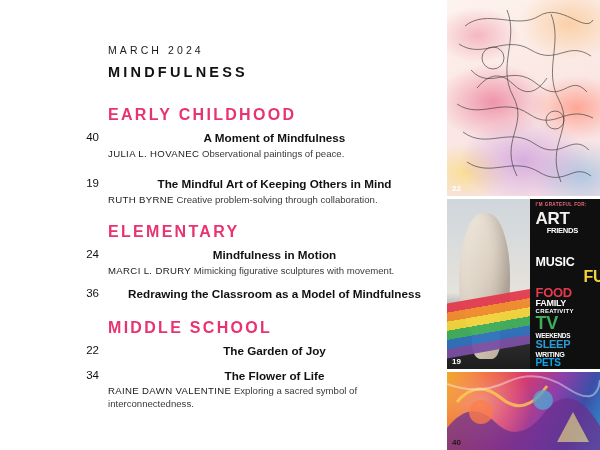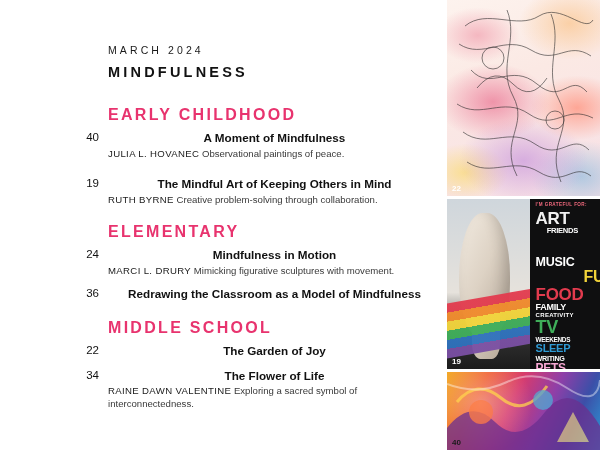--- a/index.html
+++ b/index.html
@@ -196,28 +196,28 @@
   }
   .poster-word {
     display: block;
     letter-spacing: -0.3px;
     margin: 0.3px 0;
   }
   .w-art { font-size: 17px; color:#f1f1f1; }
   .w-friends { font-size: 7.6px; text-align: center; }
   .w-music { font-size: 12.5px; margin-top: 22px; }
   .w-fun { font-size: 16px; color:#f2d43a;margin-left:48px; }
-  .w-food { font-size: 17px; color:#e23b4e; }
+  .w-food { font-size: 13px; color:#e23b4e; }
   .w-family { font-size: 9px; }
   .w-creativity { font-size: 6px; letter-spacing: 0.3px; }
   .w-tv { font-size: 18px; color:#3fae5a; }
   .w-weekends { font-size: 6.4px; }
   .w-sleep { font-size: 11px; color:#2f9bd4; }
   .w-writing { font-size: 7.2px; }
-  .w-pets { font-size: 12px; color:#f9a8d4; }
+  .w-pets { font-size: 10px; color:#0ea5e9; }
   .w-travel { font-size: 7.4px; }
   .w-freedom { font-size: 8.4px; color:#e8e8e8; }
   
   #thumb3 {
     top: 372px;
     height: 78px;
     background:
       radial-gradient(circle at 22% 40%, rgba(255,255,255,0.35), rgba(255,255,255,0) 40%),
       linear-gradient(115deg, #f2a61e 0%, #ef5a2a 22%, #d63b6e 42%, #8e3fa8 62%, #3c4fa8 80%, #2b9ad6 100%);
   }

